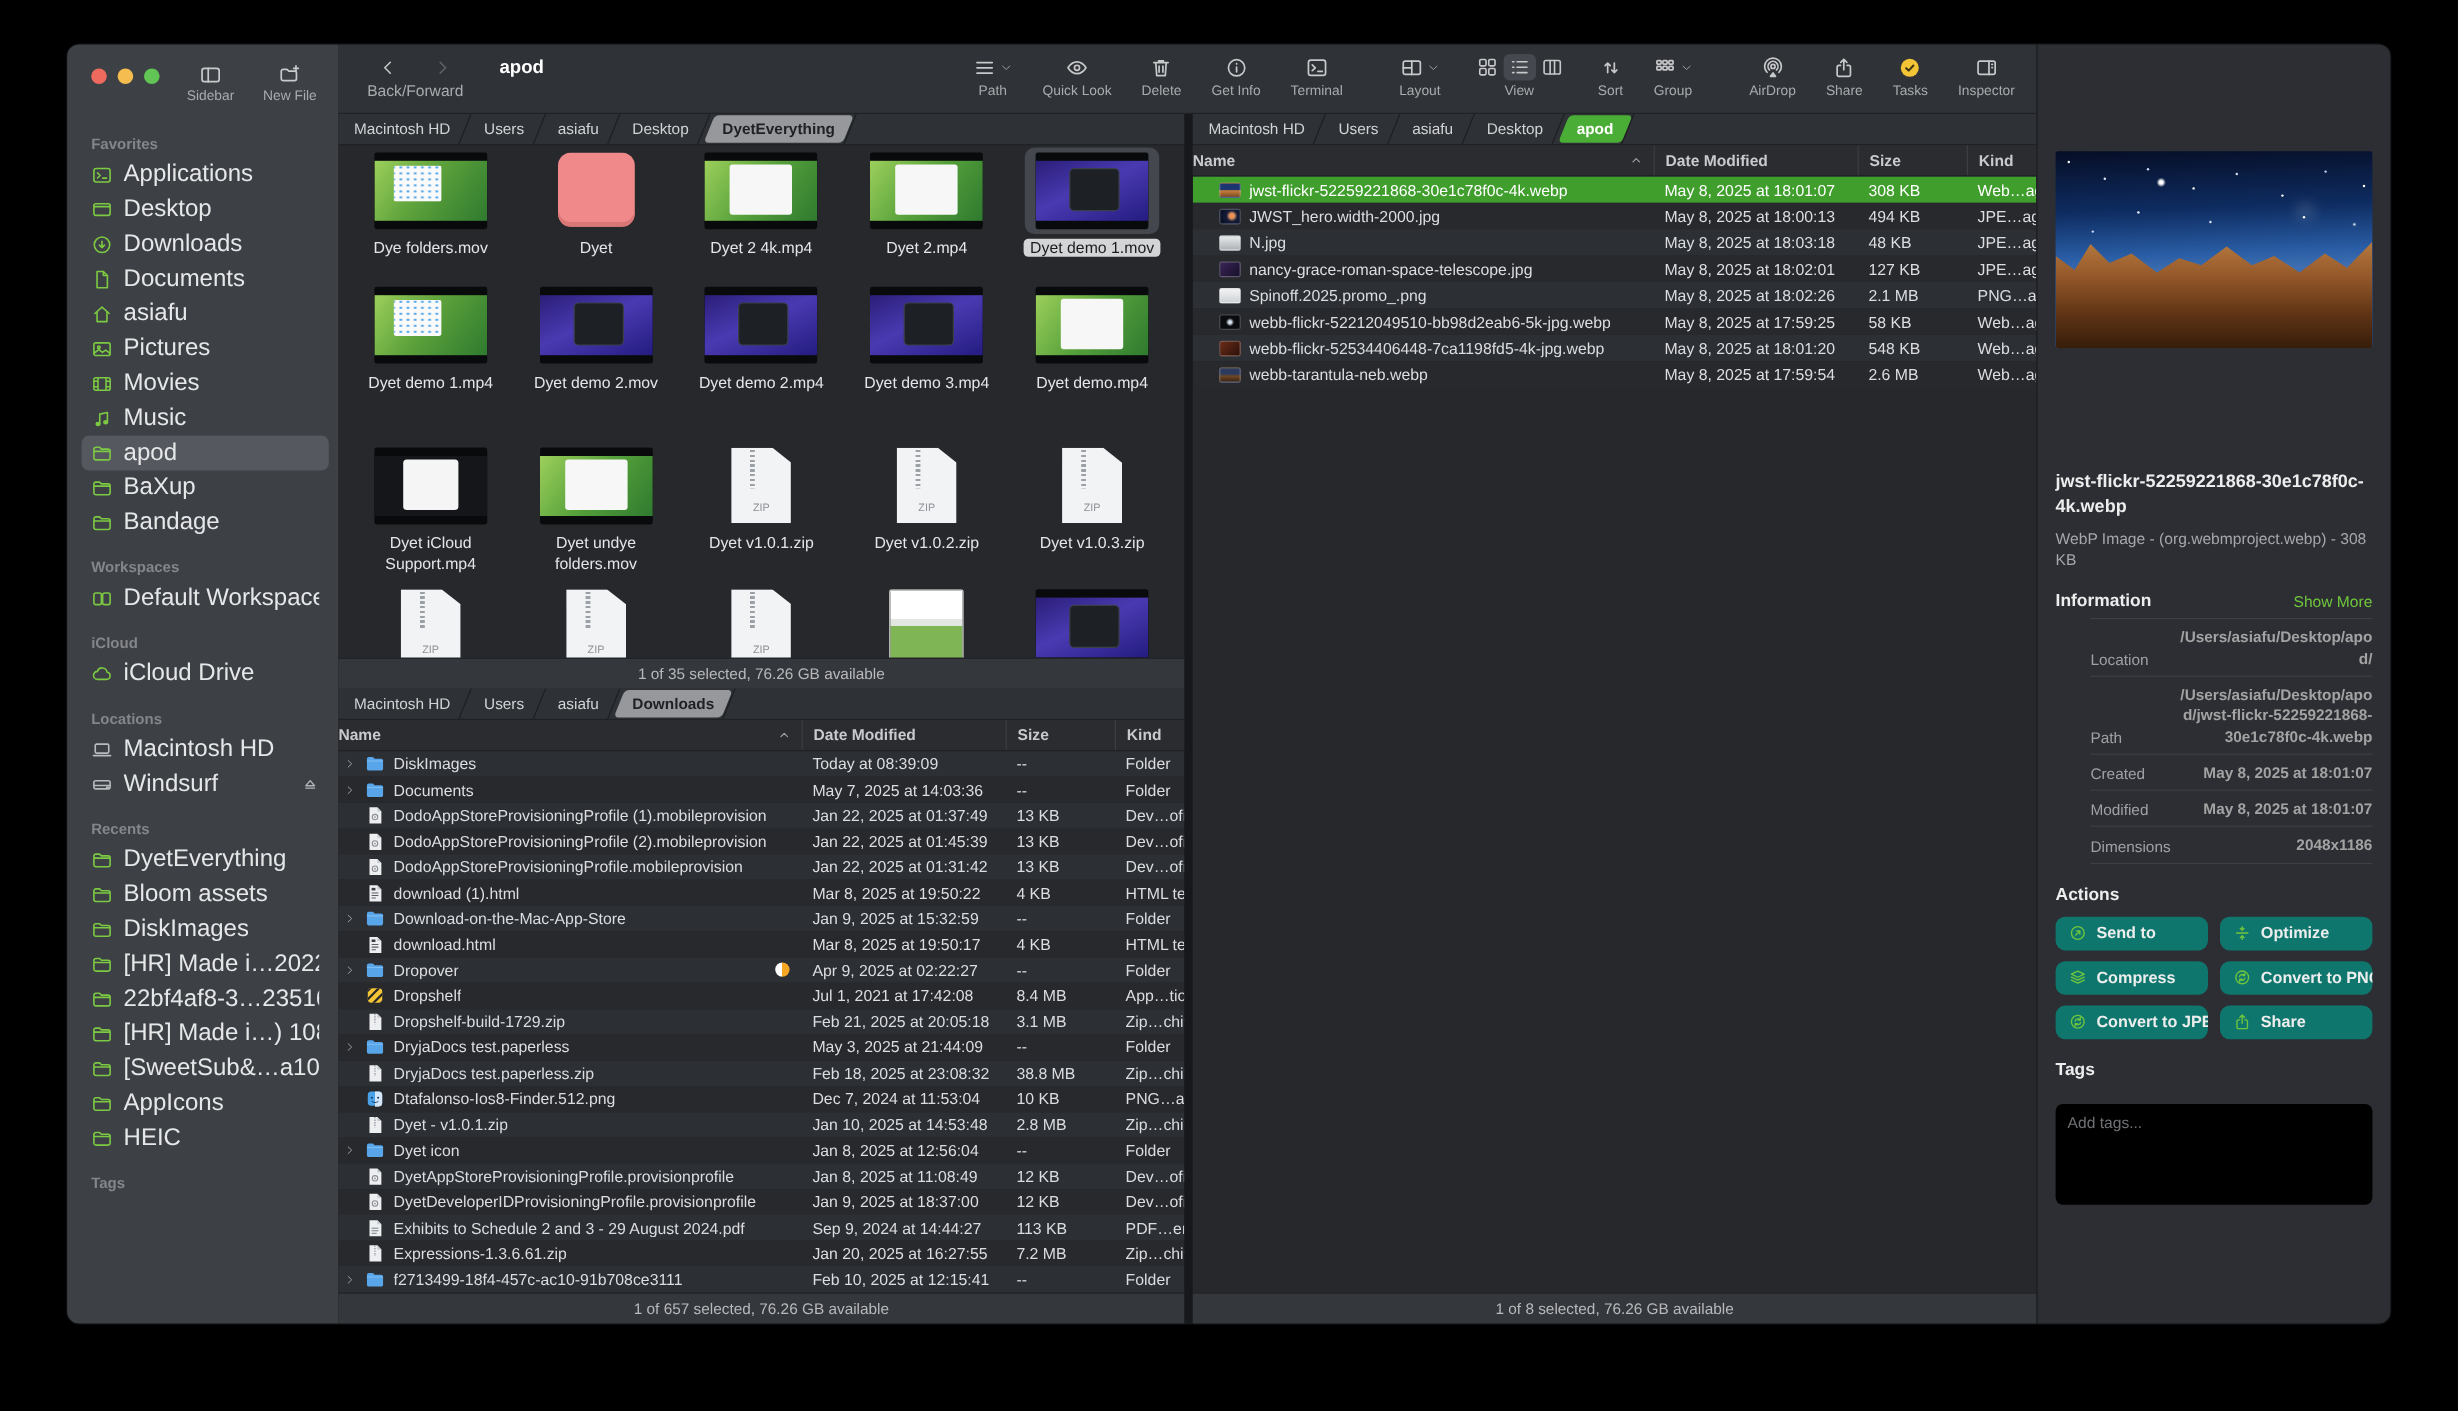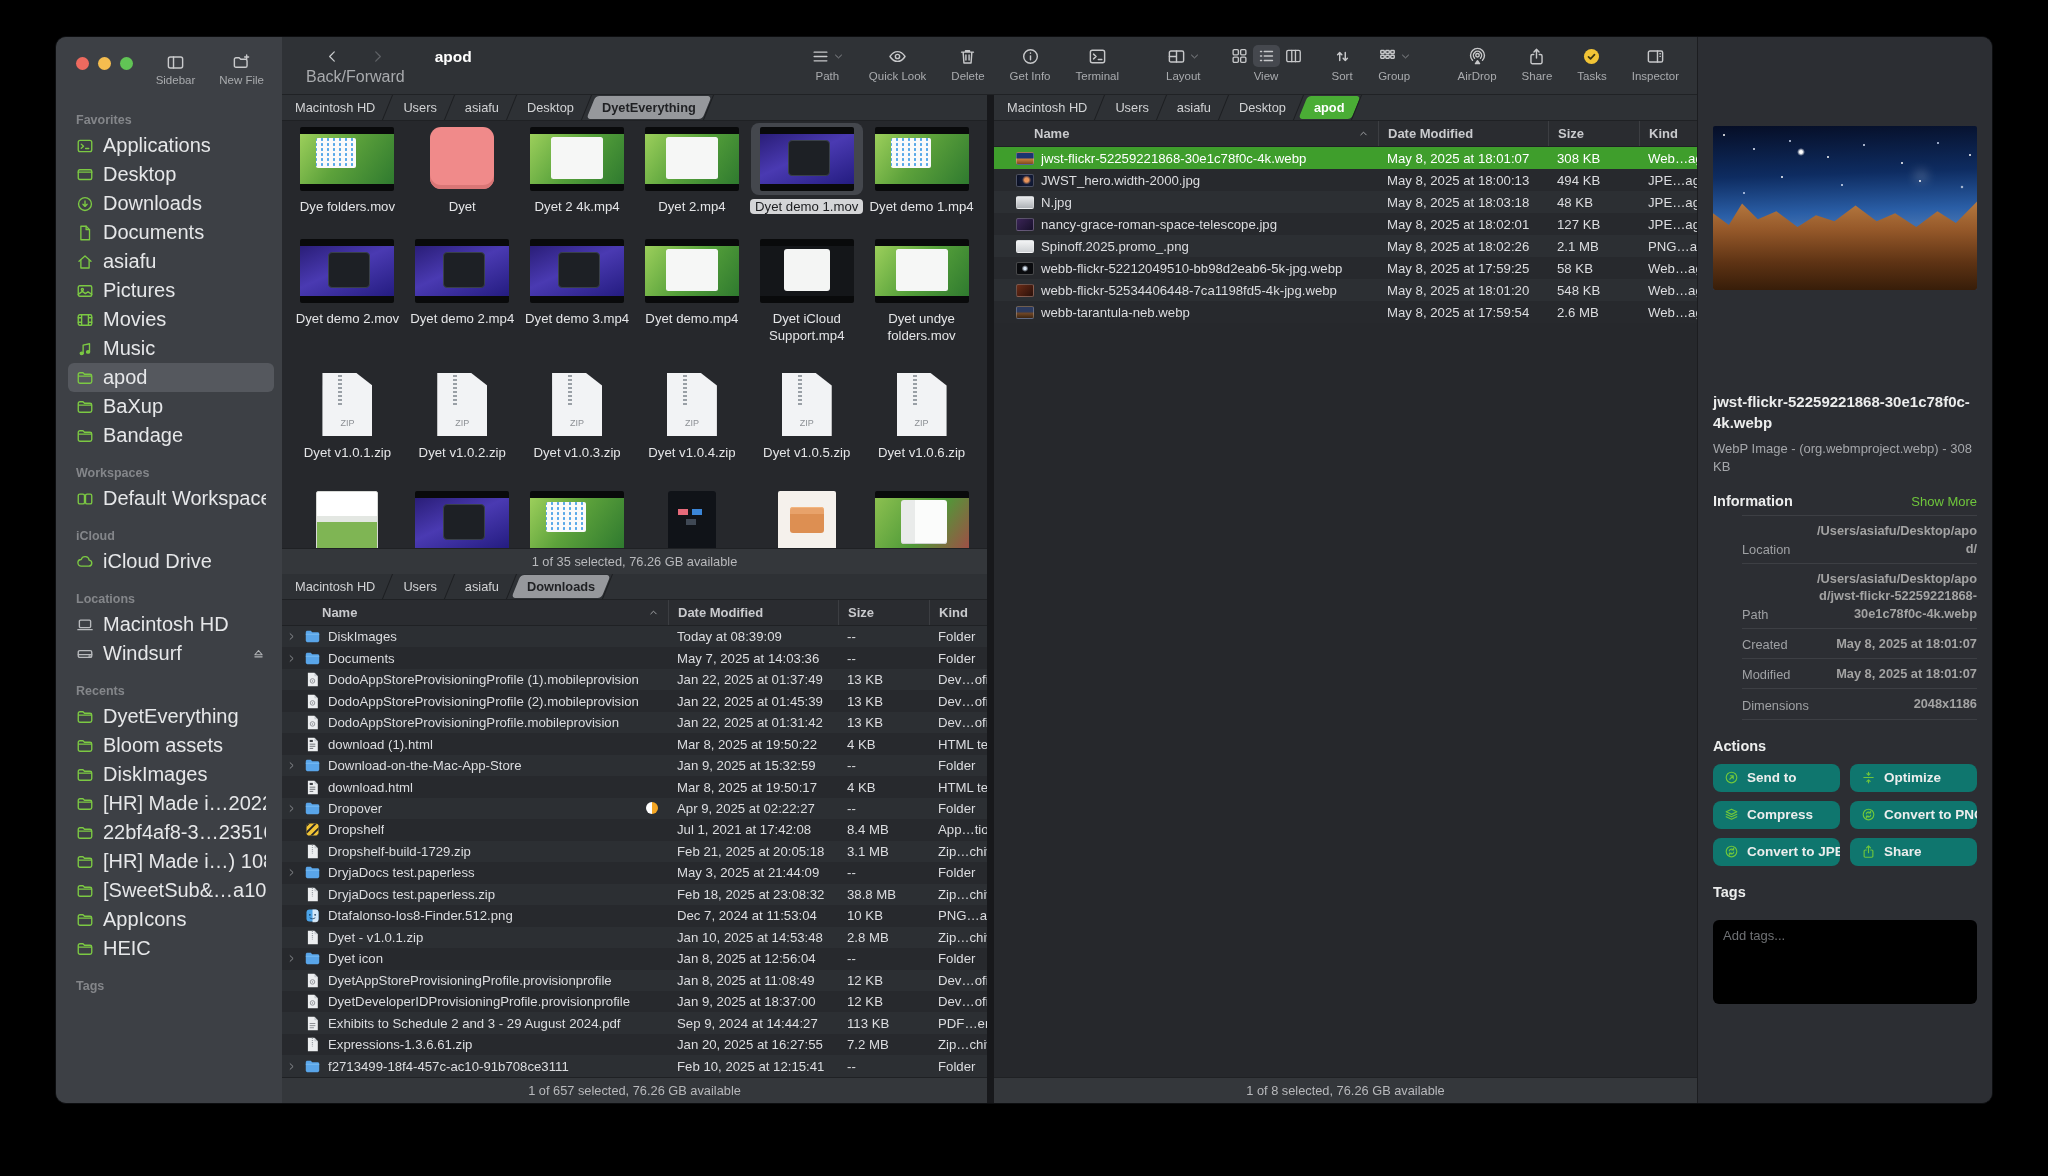--- a/index.html
+++ b/index.html
@@ -27,21 +27,21 @@
   .sb-item .lb { white-space:nowrap; overflow:hidden; }
   .sb-item .eject { margin-left:auto; width:15px; height:15px; color:#b2b4b7; }
   svg { width:100%; height:100%; display:block; }
   
   .main { flex:1; display:flex; flex-direction:column; min-width:0; }
   .toolbar { height:58px; background:#2f3236; border-bottom:1px solid #202225; display:flex; align-items:flex-start; padding:8px 18px 0 24px; }
   .tb-bf { display:flex; flex-direction:column; align-items:center; gap:1px; }
   .tb-bf .chevs { display:flex; gap:28px; height:22px; align-items:center; }
   .tb-bf .chevs .ic { width:17px; height:17px; }
   .chev-back{ color:#c6c8ca; } .chev-fwd{ color:#5f6266; }
-  .tb-bf .lb { font-size:16px; color:#a9abae; }
+  .tb-bf .lb { font-size:13px; color:#a9abae; }
   .win-title { color:#fff; font-size:15.5px; font-weight:bold; margin:3px 0 0 30px; }
   .tb-right { margin-left:auto; display:flex; gap:25px; }
   .tb-item { display:flex; flex-direction:column; align-items:center; gap:3px; color:#c7c8ca; }
   .tb-item.gap { margin-right:22px; }
   .tb-item .irow { display:flex; align-items:center; gap:3px; height:22px; }
   .tb-item .ic { width:19px; height:19px; }
   .tb-item .chev { width:11px; height:11px; color:#9a9ca0; }
   .tb-item .lb { font-size:11.5px; color:#a9abae; white-space:nowrap; }
   .seg { display:flex; }
   .seg .seg-btn { width:27px; height:22px; padding:2px 4px; border-radius:5px; color:#c7c8ca; }
@@ -54,21 +54,21 @@
   
   .pathbar { height:26px; background:#2e3135; border-bottom:1px solid #1f2124; display:flex; align-items:stretch; overflow:hidden; }
   .crumb { position:relative; display:flex; align-items:center; padding:0 15px 0 13px; font-size:12.8px; color:#d2d3d5; white-space:nowrap; }
   .crumb::after { content:""; position:absolute; right:2px; top:-4px; bottom:-4px; width:1px; background:#1c1e21; transform:skewX(-22deg); }
   .crumb.active { color:#1f2023; font-weight:bold; }
   .crumb.active::before { content:""; position:absolute; left:2px; right:4px; top:1px; bottom:1px; background:#96989c; transform:skewX(-22deg); border-radius:4px; z-index:0; }
   .crumb.active.green { color:#fff; }
   .crumb.active.green::before { background:#4aad35; }
   .crumb span { position:relative; z-index:1; }
   
-  .gridpane { height:427px; overflow:hidden; display:grid; grid-template-columns:repeat(6,1fr); grid-template-rows:112px 134px 118px 80px; justify-items:center; padding:2px 8px 0; }
+  .gridpane { height:427px; overflow:hidden; display:grid; grid-template-columns:repeat(5,1fr); grid-template-rows:112px 134px 118px 80px; justify-items:center; padding:2px 8px 0; }
   .gcell { display:flex; flex-direction:column; align-items:center; width:112px; }
   .thumbwrap { padding:4px 9px; border-radius:8px; }
   .gcell.sel .thumbwrap { background:#44474d; }
   .glabel { margin-top:4px; font-size:13.2px; color:#e4e5e7; text-align:center; line-height:1.28; width:110px; }
   .gcell.sel .glabel { width:120px; }
   .gcell.sel .glabel span { background:#d4d5d7; color:#1c1d1f; border-radius:4px; padding:0 5px; box-decoration-break:clone; }
   .gt { width:94px; height:64px; background:#090a0b; border-radius:2px; position:relative; overflow:hidden; }
   .gt::before { content:""; position:absolute; left:0; right:0; top:7px; bottom:7px; background:var(--tg,#222); }
   .gt.green-desktop { --tg:linear-gradient(125deg,#9ccf5b 0%,#5da23b 45%,#2f7a2f 100%); }
   .gt.green-desktop::after { content:""; position:absolute; left:16px; top:11px; width:40px; height:30px; background:#fafafa; border-radius:2px;
@@ -95,21 +95,21 @@
   .gt.folder-doc { background:transparent; }
   .gt.folder-doc::before { left:18px; right:18px; top:0; bottom:0; background:#f5f1ec; border-radius:2px; }
   .gt.folder-doc::after { content:""; position:absolute; left:50%; top:16px; width:34px; height:26px; transform:translateX(-17px); background:linear-gradient(180deg,#e8a26a 0 28%,#dd8f52 28% 100%); border-radius:3px; box-shadow:inset 0 1px 0 #f3b57e; }
   .gt.green-finder { --tg:linear-gradient(125deg,#8cc050 0%,#4f9a38 55%,#9e4f46 100%); }
   .gt.green-finder::after { content:""; position:absolute; left:26px; top:9px; width:46px; height:44px; border-radius:3px;
      background:linear-gradient(90deg,#e9ebea 0 30%,#fbfcfb 30% 100%); box-shadow:inset 0 -1px 0 #cfd2d0; }
   
   .statusbar { height:26px; background:#34373b; border-top:1px solid #1f2124; display:flex; align-items:center; justify-content:center; font-size:12.8px; color:#b8b9bc; flex:0 0 26px; }
   
   .listheader { height:26px; background:#2a2c30; border-bottom:1px solid #1f2124; display:flex; align-items:center; font-size:13px; font-weight:bold; color:#c9cacd; flex:0 0 26px; }
-  .lh-name { flex:1; padding-left:40px; display:flex; align-items:center; }
+  .lh-name { flex:1; display:flex; align-items:center; }
   .lh-name .caret { margin-left:auto; margin-right:8px; width:13px; height:13px; color:#a3a5a8; }
   .lh-col { border-left:1px solid #3c3e42; height:100%; display:flex; align-items:center; padding-left:9px; }
   .lh-date { width:170px; } .lh-size { width:91px; } .lh-kind { width:58px; }
   
   .rows { flex:1; display:flex; flex-direction:column; overflow:hidden; }
   .frow { display:flex; align-items:center; font-size:13.2px; color:#dcdde0; min-height:0; }
   .rows.dl .frow { flex:1; }
   .rows.ap .frow { flex:0 0 22px; }
   .frow:nth-child(odd) { background:#2c2f33; }
   .frow:nth-child(even) { background:#27292d; }

